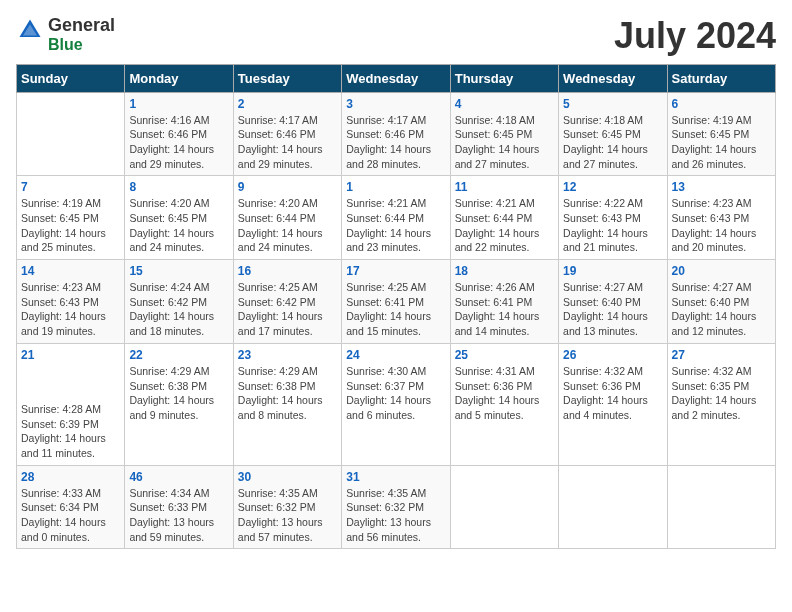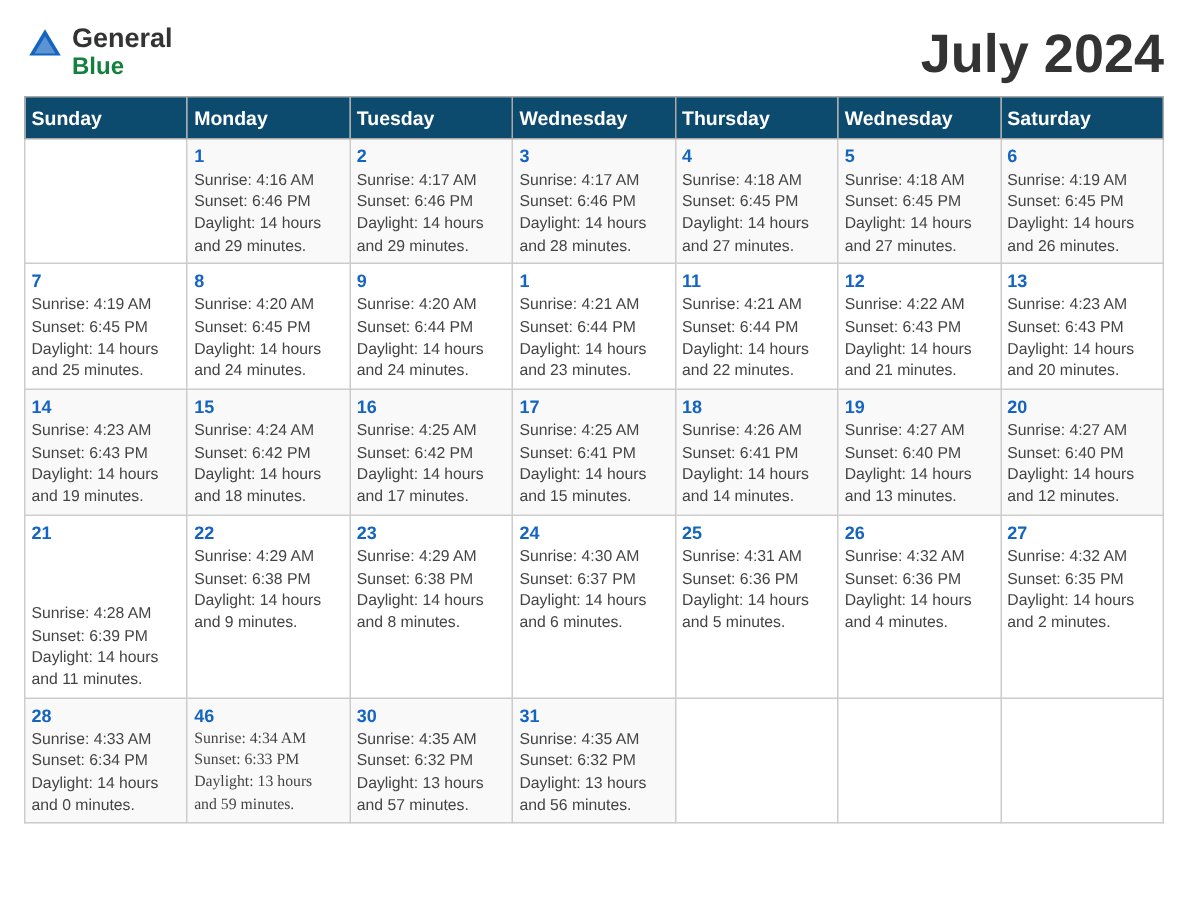--- a/index.html
+++ b/index.html
@@ -329,21 +329,21 @@
       <tr>
         <td>
           <span class="day-number">28</span>
           <div class="day-content" style="white-space: pre-line;">Sunrise: 4:33 AM
 Sunset: 6:34 PM
 Daylight: 14 hours
 and 0 minutes.</div>
         </td>
         <td>
           <span class="day-number">46</span>
-          <div class="day-content" style="white-space: pre-line; font-family: Liberation Serif, serif;">Sunrise: 4:34 AM
+          <div class="day-content" style="white-space: pre-line;">Sunrise: 4:34 AM
 Sunset: 6:33 PM
 Daylight: 13 hours
 and 59 minutes.</div>
         </td>
         <td>
           <span class="day-number">30</span>
           <div class="day-content" style="white-space: pre-line;">Sunrise: 4:35 AM
 Sunset: 6:32 PM
 Daylight: 13 hours
 and 57 minutes.</div>

